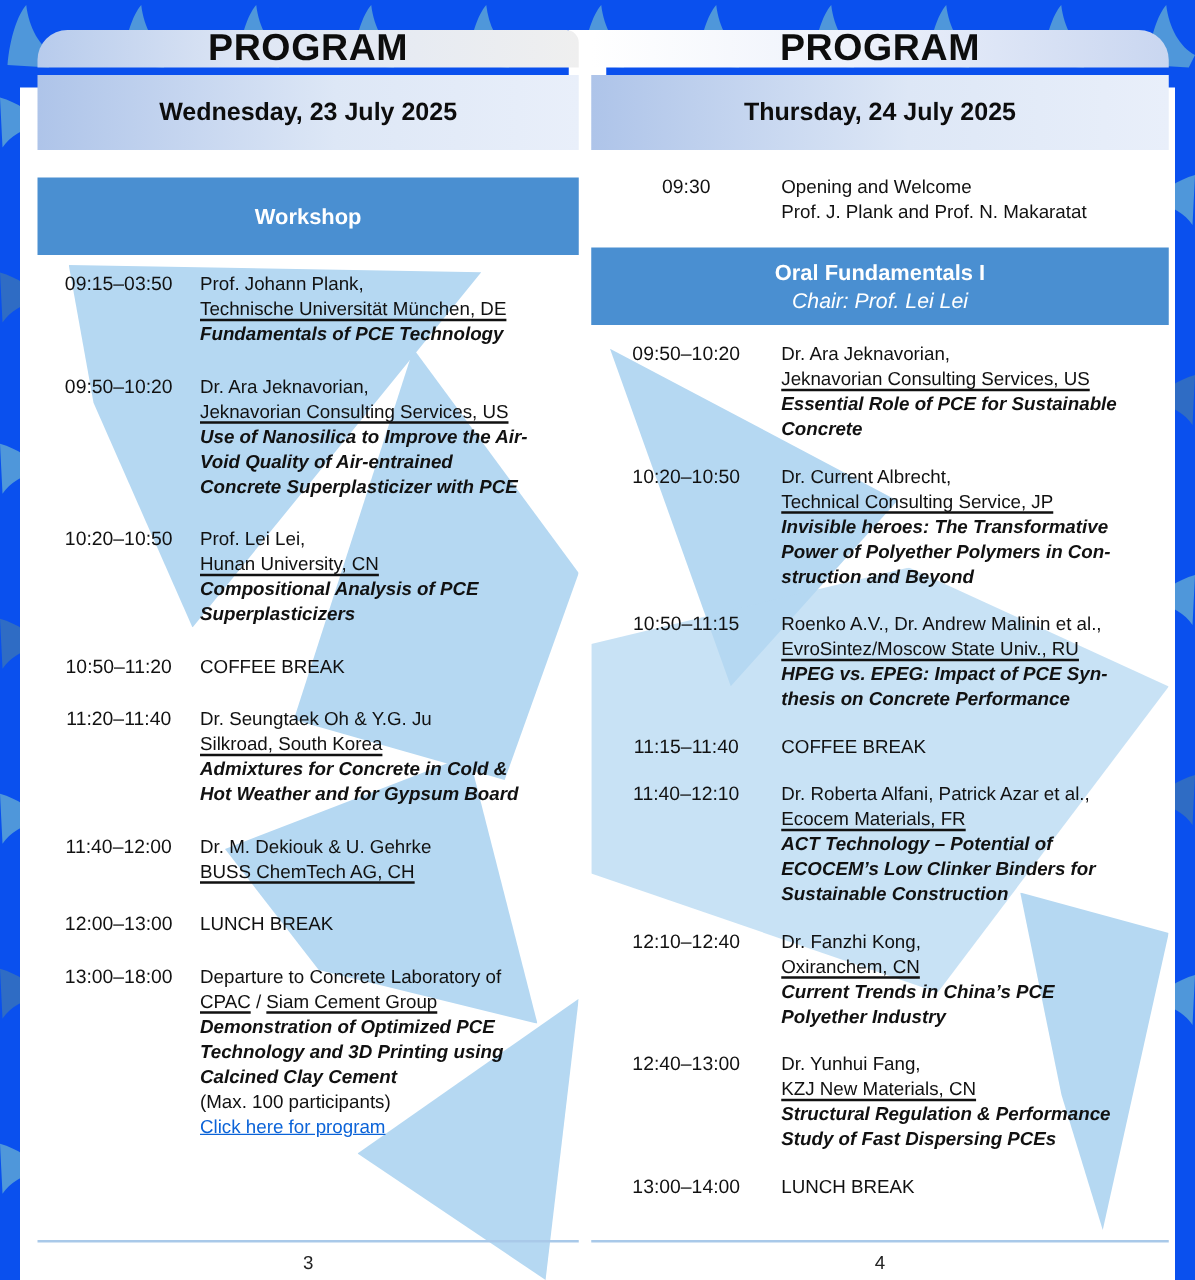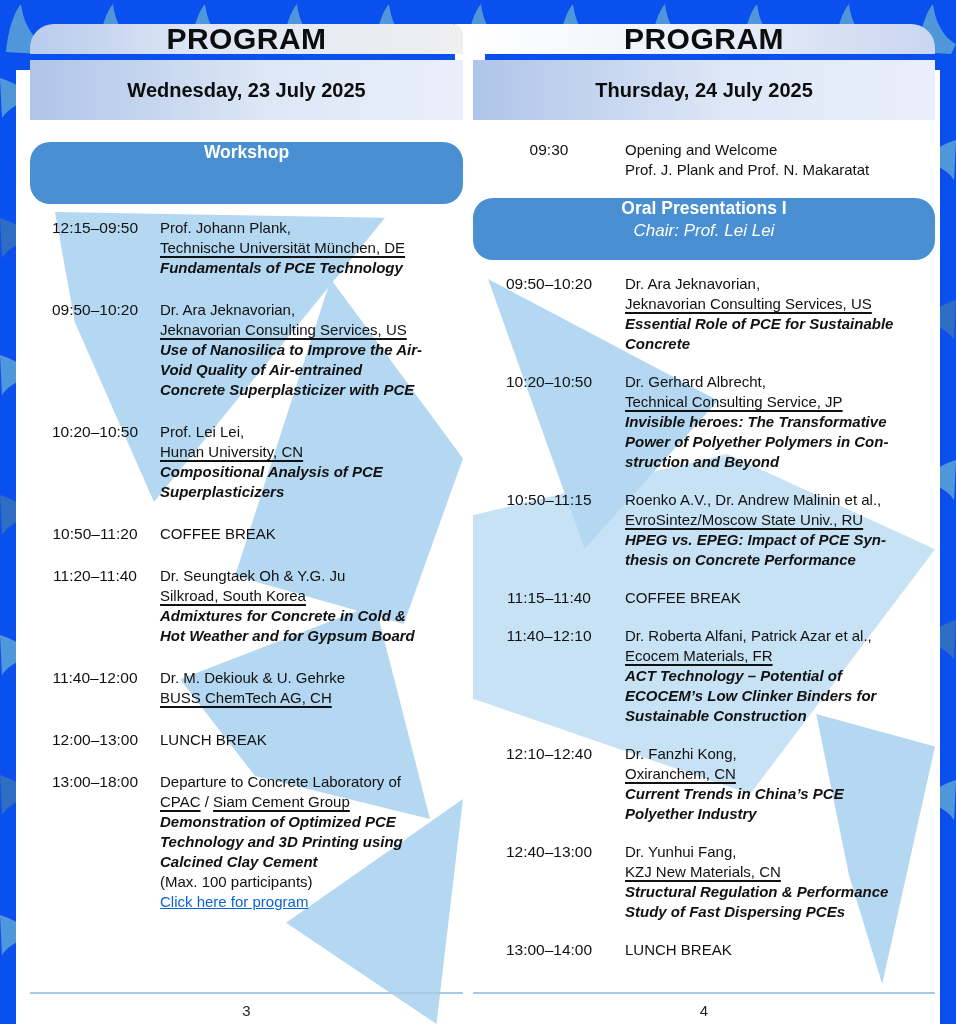--- a/index.html
+++ b/index.html
@@ -34,22 +34,22 @@
   .date-band{
     margin-top:6px;height:60px;display:flex;align-items:center;justify-content:center;
     font-size:20px;font-weight:700;color:#0d0d0d;
     background:linear-gradient(to right,#aec4e9 0%,#dde7f6 55%,#e9effa 100%);
     position:relative;z-index:3;
   }
   
   .sections{position:relative;z-index:2;padding-top:20px;}
   .section-band{
     background:#4a8fd1;color:#fff;text-align:center;
-    min-height:62px;display:flex;flex-direction:column;justify-content:flex-start;
-    margin:2px 0 14px;gap:2px;border-radius:20px;
+    min-height:62px;display:flex;flex-direction:column;justify-content:center;
+    margin:2px 0 14px;gap:2px;
   }
   .band-title{font-size:17.5px;font-weight:700;}
   .band-subtitle{font-size:17px;font-style:italic;}
   .entry{display:grid;grid-template-columns:var(--timecol) 1fr;}
   .page-left .entry{margin-bottom:22px;}
   .page-right .entry{margin-bottom:18px;}
   .time{font-size:15.5px;text-align:center;padding-top:1px;white-space:nowrap;}
   .content{font-size:15px;}
   .line{white-space:pre-line;line-height:20px;}
   .line.affiliation{text-decoration:underline;text-decoration-thickness:1.5px;text-underline-offset:3px;}
@@ -121,21 +121,21 @@
     <span>PROGRAM</span>
   </div>
   <div class="date-band">
     <span>Wednesday, 23 July 2025</span>
   </div>
   <div class="sections">
       <div class="section-band">
         <div class="band-title">Workshop</div>
       </div>
       <div class="entry">
-        <div class="time">12:15–09:50</div>
+        <div class="time">09:15–03:50</div>
         <div class="content">
           <div class="line speaker">Prof. Johann Plank,</div>
           <div class="line affiliation">Technische Universität München, DE</div>
           <div class="line title">Fundamentals of PCE Technology</div>
         </div>
       </div>
       <div class="entry">
         <div class="time">09:50–10:20</div>
         <div class="content">
           <div class="line speaker">Dr. Ara Jeknavorian,</div>
@@ -207,36 +207,36 @@
   </div>
   <div class="sections">
       <div class="entry">
         <div class="time">09:30</div>
         <div class="content">
           <div class="line speaker">Opening and Welcome</div>
           <div class="line speaker">Prof. J. Plank and Prof. N. Makaratat</div>
         </div>
       </div>
       <div class="section-band">
-        <div class="band-title">Oral Presentations I</div>
+        <div class="band-title">Oral Fundamentals I</div>
         <div class="band-subtitle">Chair: Prof. Lei Lei</div>
       </div>
       <div class="entry">
         <div class="time">09:50–10:20</div>
         <div class="content">
           <div class="line speaker">Dr. Ara Jeknavorian,</div>
           <div class="line affiliation">Jeknavorian Consulting Services, US</div>
           <div class="line title">Essential Role of PCE for Sustainable
 Concrete</div>
         </div>
       </div>
       <div class="entry">
         <div class="time">10:20–10:50</div>
         <div class="content">
-          <div class="line speaker">Dr. Gerhard Albrecht,</div>
+          <div class="line speaker">Dr. Current Albrecht,</div>
           <div class="line affiliation">Technical Consulting Service, JP</div>
           <div class="line title">Invisible heroes: The Transformative
 Power of Polyether Polymers in Con-
 struction and Beyond</div>
         </div>
       </div>
       <div class="entry">
         <div class="time">10:50–11:15</div>
         <div class="content">
           <div class="line speaker">Roenko A.V., Dr. Andrew Malinin et al.,</div>

